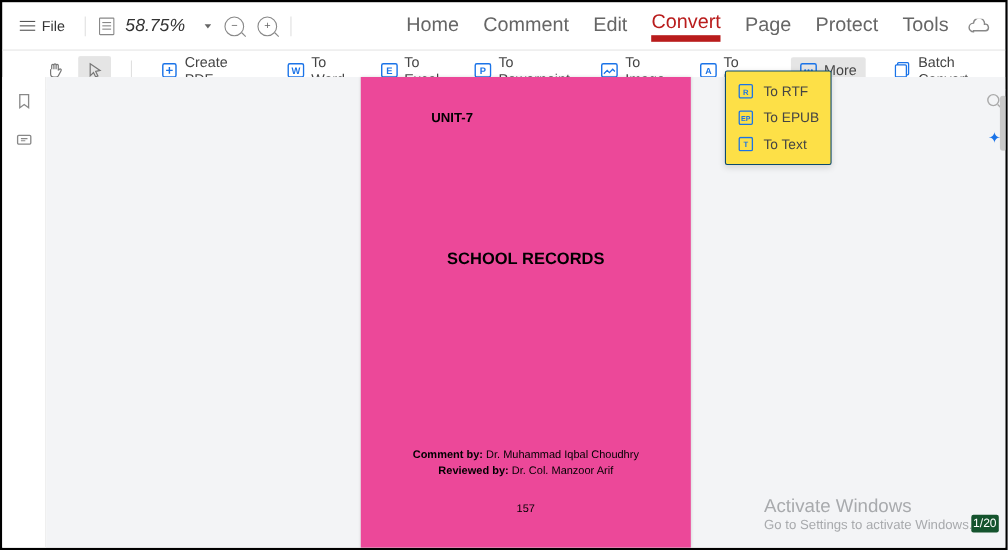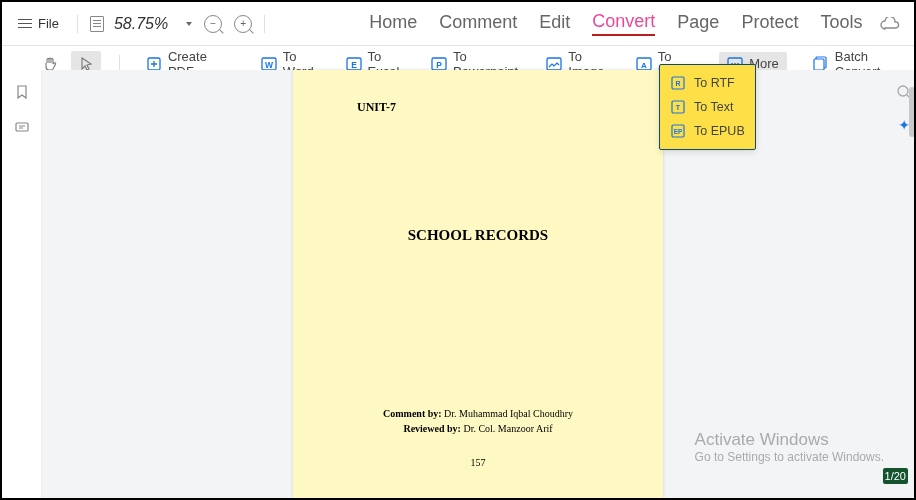--- a/index.html
+++ b/index.html
@@ -11,47 +11,47 @@
     .sep { width: 1px; height: 18px; background: #e0e0e0; margin: 0 12px; }
     .doc-icon { width: 14px; height: 16px; border: 1px solid #888; border-radius: 1px; margin-right: 10px; position: relative; }
     .doc-icon::before { content:""; position:absolute; left:2px; right:2px; top:3px; height:1px; background:#888;}
     .doc-icon::after { content:""; position:absolute; left:2px; right:2px; top:6px; height:1px; background:#888; box-shadow:0 3px 0 #888;}
     .zoom-val { font-size: 16px; font-style: italic; }
     .caret { display:inline-block; width:0;height:0; border-left:3px solid transparent; border-right:3px solid transparent; border-top:4px solid #666; margin-left: 18px; }
     .zoom-btn { width:18px; height:18px; border:1.3px solid #888; border-radius:50%; display:flex; align-items:center; justify-content:center; margin-left:12px; cursor:pointer; font-size:10px; color:#666; position:relative;}
     .zoom-btn::after { content:""; position:absolute; width:5px;height:1.3px; background:#888; transform:rotate(45deg); right:-3px; bottom:-1px;}
     .tabs-row { margin-left: 92px; display:flex; gap: 22px; height:100%; align-items:center; font-size:18px; color:#666; }
     .tab { cursor:pointer; padding-bottom:2px; }
-    .tab.active { color:#ec4899; border-bottom:2px solid #b91c1c; }
+    .tab.active { color:#b91c1c; border-bottom:6px solid #b91c1c; }
     .cloud-icon { margin-left: auto; margin-right: 14px; }
     .cloud-icon svg { display:block; }
     
     .toolbar { height: 36px; display:flex; align-items:center; border-bottom:1px solid #e5e5e5; padding-left:33px; gap:6px; font-size:13px; color:#444; }
     .tool-btn { display:flex; align-items:center; gap:6px; padding:4px 8px; cursor:pointer; border-radius:2px; }
     .tool-btn.active { background:#e5e5e5; }
     .tool-ico { width:16px; height:16px; display:flex; align-items:center; justify-content:center; }
     .tool-ico svg { display:block; }
     .hand-ico svg, .pointer-ico svg { stroke:#777; fill:none; }
     .pointer-box { padding:4px 6px; border:1px solid transparent;}
     
     .workspace { position:absolute; top:68px; left:40px; right:0; bottom:0; background:#f3f4f6; display:flex; justify-content:center; }
     .left-rail { position:absolute; top:68px; left:0; width:40px; bottom:0; background:#fff; border-right:1px solid #eee; display:flex; flex-direction:column; align-items:center; padding-top:14px; gap:20px; }
     .rail-ico { width:16px; height:16px; }
     
-    .doc-page { width:370px; height:100%; background:#fef9c3; margin-top:0; box-shadow:0 0 3px rgba(0,0,0,0.15); position:relative; font-family:Liberation Serif, serif; color:#000; }
+    .doc-page { width:300px; height:100%; background:#ec4899; margin-top:0; box-shadow:0 0 3px rgba(0,0,0,0.15); position:relative; font-family:Liberation Sans, sans-serif; color:#000; }
     .doc-unit { position:absolute; top:30px; left:64px; font-weight:bold; font-size:12px; }
     .doc-title { position:absolute; top:157px; left:0; right:0; text-align:center; font-weight:bold; font-size:15px; }
     .doc-authors { position:absolute; bottom:62px; left:0; right:0; text-align:center; font-size:10px; line-height:1.5; }
     .doc-authors .lbl { font-weight:bold; }
     .doc-pagenum { position:absolute; bottom:30px; left:0; right:0; text-align:center; font-size:10px; }
     
     .more-menu { position:absolute; top:62px; right:158px; width:97px; background:#fde047; border:1px solid #0c4a6e; border-radius:2px; box-shadow:0 2px 6px rgba(0,0,0,0.12); padding:6px 0; z-index:10; }
     .more-item { display:flex; align-items:center; gap:8px; padding:4px 10px; font-size:12.5px; cursor:pointer; color:#444;}
     
-    .watermark { position:absolute; right:30px; bottom:34px; color:#a8aaad; font-size:17px; pointer-events:none; text-align:left;}
+    .watermark { position:absolute; right:30px; bottom:14px; color:#a8aaad; font-size:17px; pointer-events:none; text-align:left;}
     .watermark .sub { font-size:12px; }
     .page-indicator { position:absolute; right:6px; bottom:14px; background:#14532d; color:#fff; font-size:11px; padding:2px 2px; border-radius:2px; cursor:pointer;}
     .scroll-handle { position:absolute; right:-1px; top:85px; width:6px; height:50px; background:#c9c9c9; border-radius:3px;}
     .spark { position:absolute; right:4px; top:115px; color:#1a73e8; font-size:14px;}
     .search-right { position:absolute; right:2px; top:82px; }
   </style>
 </head>
 <body>
 
 <div class="top-bar">
@@ -214,33 +214,33 @@
           <rect x="1" y="1" width="12" height="12" rx="1.2" fill="none" stroke="#1a73e8" stroke-width="1.2"></rect>
           <text x="7" y="10" text-anchor="middle" font-size="7" font-weight="bold" fill="#1a73e8">R</text>
         </svg>
       </span>
     <span>To RTF</span>
   </div>
   <div class="more-item">
     <span class="tool-ico">
         <svg width="14" height="14">
           <rect x="1" y="1" width="12" height="12" rx="1.2" fill="none" stroke="#1a73e8" stroke-width="1.2"></rect>
-          <text x="7" y="10" text-anchor="middle" font-size="7" font-weight="bold" fill="#1a73e8">T</text>
-        </svg>
-      </span>
-    <span>To Text</span>
+          <text x="7" y="10" text-anchor="middle" font-size="6.5" font-weight="bold" fill="#1a73e8">EP</text>
+        </svg>
+      </span>
+    <span>To EPUB</span>
   </div>
   <div class="more-item">
     <span class="tool-ico">
         <svg width="14" height="14">
           <rect x="1" y="1" width="12" height="12" rx="1.2" fill="none" stroke="#1a73e8" stroke-width="1.2"></rect>
-          <text x="7" y="10" text-anchor="middle" font-size="6.5" font-weight="bold" fill="#1a73e8">EP</text>
-        </svg>
-      </span>
-    <span>To EPUB</span>
+          <text x="7" y="10" text-anchor="middle" font-size="7" font-weight="bold" fill="#1a73e8">T</text>
+        </svg>
+      </span>
+    <span>To Text</span>
   </div>
 </div>
 
 <span class="search-right">
   <svg width="16" height="16">
       <circle cx="7" cy="7" r="5" fill="none" stroke="#aaa" stroke-width="1.3"></circle>
       <path d="M11 11l3 3" stroke="#aaa" stroke-width="1.3"></path>
     </svg>
 </span>
 <span class="spark">✦</span>

